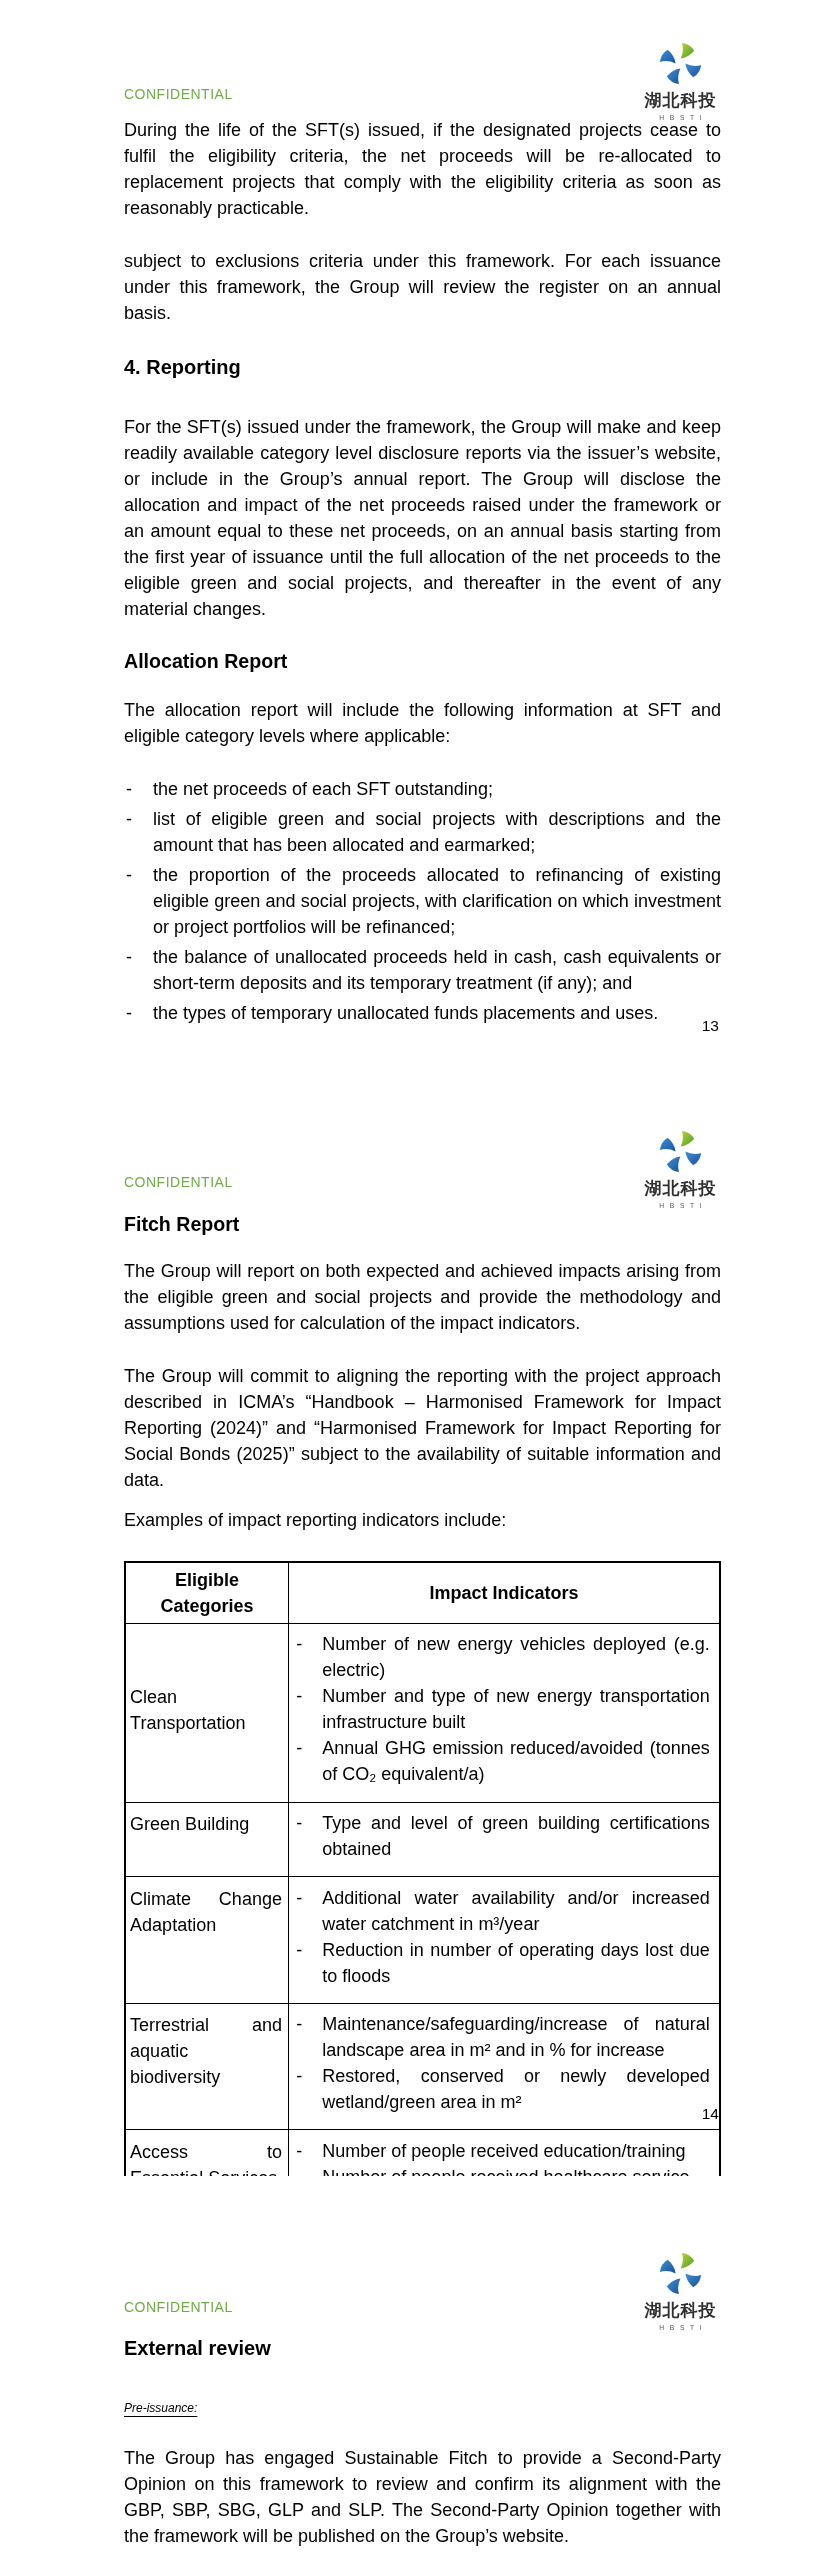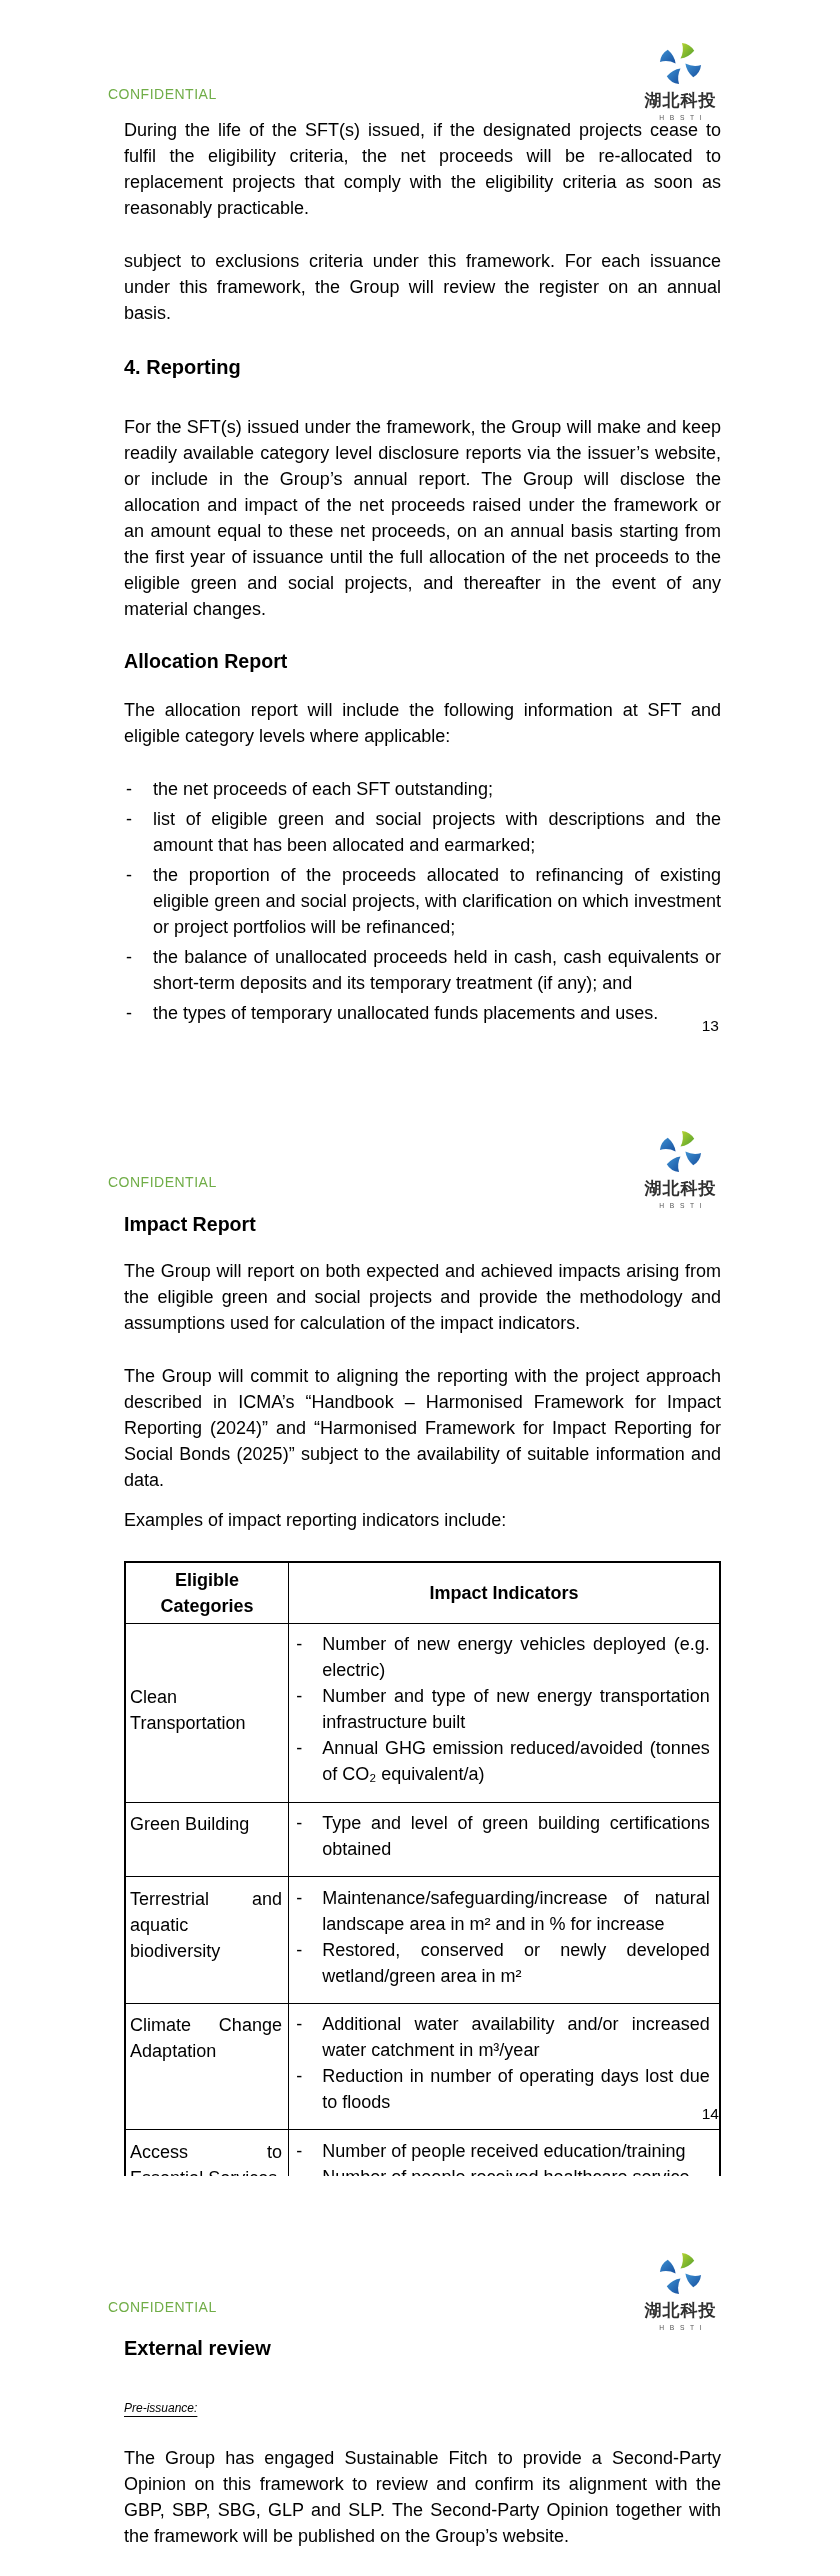--- a/index.html
+++ b/index.html
@@ -11,21 +11,21 @@
   }
   .page {
     position: relative;
     width: 841px;
     height: 1088px;
     background: #ffffff;
     overflow: hidden;
   }
   .confidential {
     position: absolute;
-    left: 108px;
+    left: 124px;
     font-size: 14px;
     letter-spacing: 0.5px;
     color: #70ad47;
   }
   .conf-a { top: 86px; }
   .conf-b { top: 123px; }
   .logo {
     position: absolute;
     right: 109px;
     width: 103px;
@@ -195,21 +195,21 @@
         <path fill="url(#lgBlue)" d="M92 53 Q90 70 76 78 Q62 66 60 50 Q76 58 92 53 Z"></path>
         <path fill="url(#lgBlue)" d="M47 92 Q30 90 22 76 Q34 62 50 60 Q42 76 47 92 Z"></path>
         <path fill="url(#lgBlue)" d="M8 47 Q10 30 24 22 Q38 34 40 50 Q24 42 8 47 Z"></path>
       </g>
     </svg>
     <div class="logo-cn">湖北科投</div>
     <div class="logo-en">HBSTI</div>
   </div>
 
   <div class="content content-p2">
-    <div class="h-sub h-sub-first">Impact Report</div>
+    <div class="h-sub h-sub-first">Fitch Report</div>
     <p class="para">The Group will report on both expected and achieved impacts arising from the eligible green and social projects and provide the methodology and assumptions used for calculation of the impact indicators.</p>
     <p class="para" style="margin-bottom:14.4px;">The Group will commit to aligning the reporting with the project approach described in ICMA’s “Handbook – Harmonised Framework for Impact Reporting (2024)” and “Harmonised Framework for Impact Reporting for Social Bonds (2025)” subject to the availability of suitable information and data.</p>
     <p class="para" style="margin-bottom:0;">Examples of impact reporting indicators include:</p>
 
     <table class="impact-table">
       <colgroup>
           <col class="col-cat">
           <col>
         </colgroup>
       <thead>
@@ -227,31 +227,31 @@
             <div class="ti"><span class="dash">-</span><span>Annual GHG emission reduced/avoided (tonnes of CO₂ equivalent/a)</span></div>
           </td>
         </tr>
         <tr>
           <td class="cat-cell">Green Building</td>
           <td class="ind-cell">
             <div class="ti"><span class="dash">-</span><span>Type and level of green building certifications obtained</span></div>
           </td>
         </tr>
         <tr>
+          <td class="cat-cell">Climate Change Adaptation</td>
+          <td class="ind-cell">
+            <div class="ti"><span class="dash">-</span><span>Additional water availability and/or increased water catchment in m³/year</span></div>
+            <div class="ti"><span class="dash">-</span><span>Reduction in number of operating days lost due to floods</span></div>
+          </td>
+        </tr>
+        <tr>
           <td class="cat-cell">Terrestrial and aquatic biodiversity</td>
           <td class="ind-cell">
             <div class="ti"><span class="dash">-</span><span>Maintenance/safeguarding/increase of natural landscape area in m² and in % for increase</span></div>
             <div class="ti"><span class="dash">-</span><span>Restored, conserved or newly developed wetland/green area in m²</span></div>
-          </td>
-        </tr>
-        <tr>
-          <td class="cat-cell">Climate Change Adaptation</td>
-          <td class="ind-cell">
-            <div class="ti"><span class="dash">-</span><span>Additional water availability and/or increased water catchment in m³/year</span></div>
-            <div class="ti"><span class="dash">-</span><span>Reduction in number of operating days lost due to floods</span></div>
           </td>
         </tr>
         <tr>
           <td class="cat-cell">Access to Essential Services</td>
           <td class="ind-cell">
             <div class="ti"><span class="dash">-</span><span>Number of people received education/training</span></div>
             <div class="ti"><span class="dash">-</span><span>Number of people received healthcare service</span></div>
           </td>
         </tr>
       </tbody>

